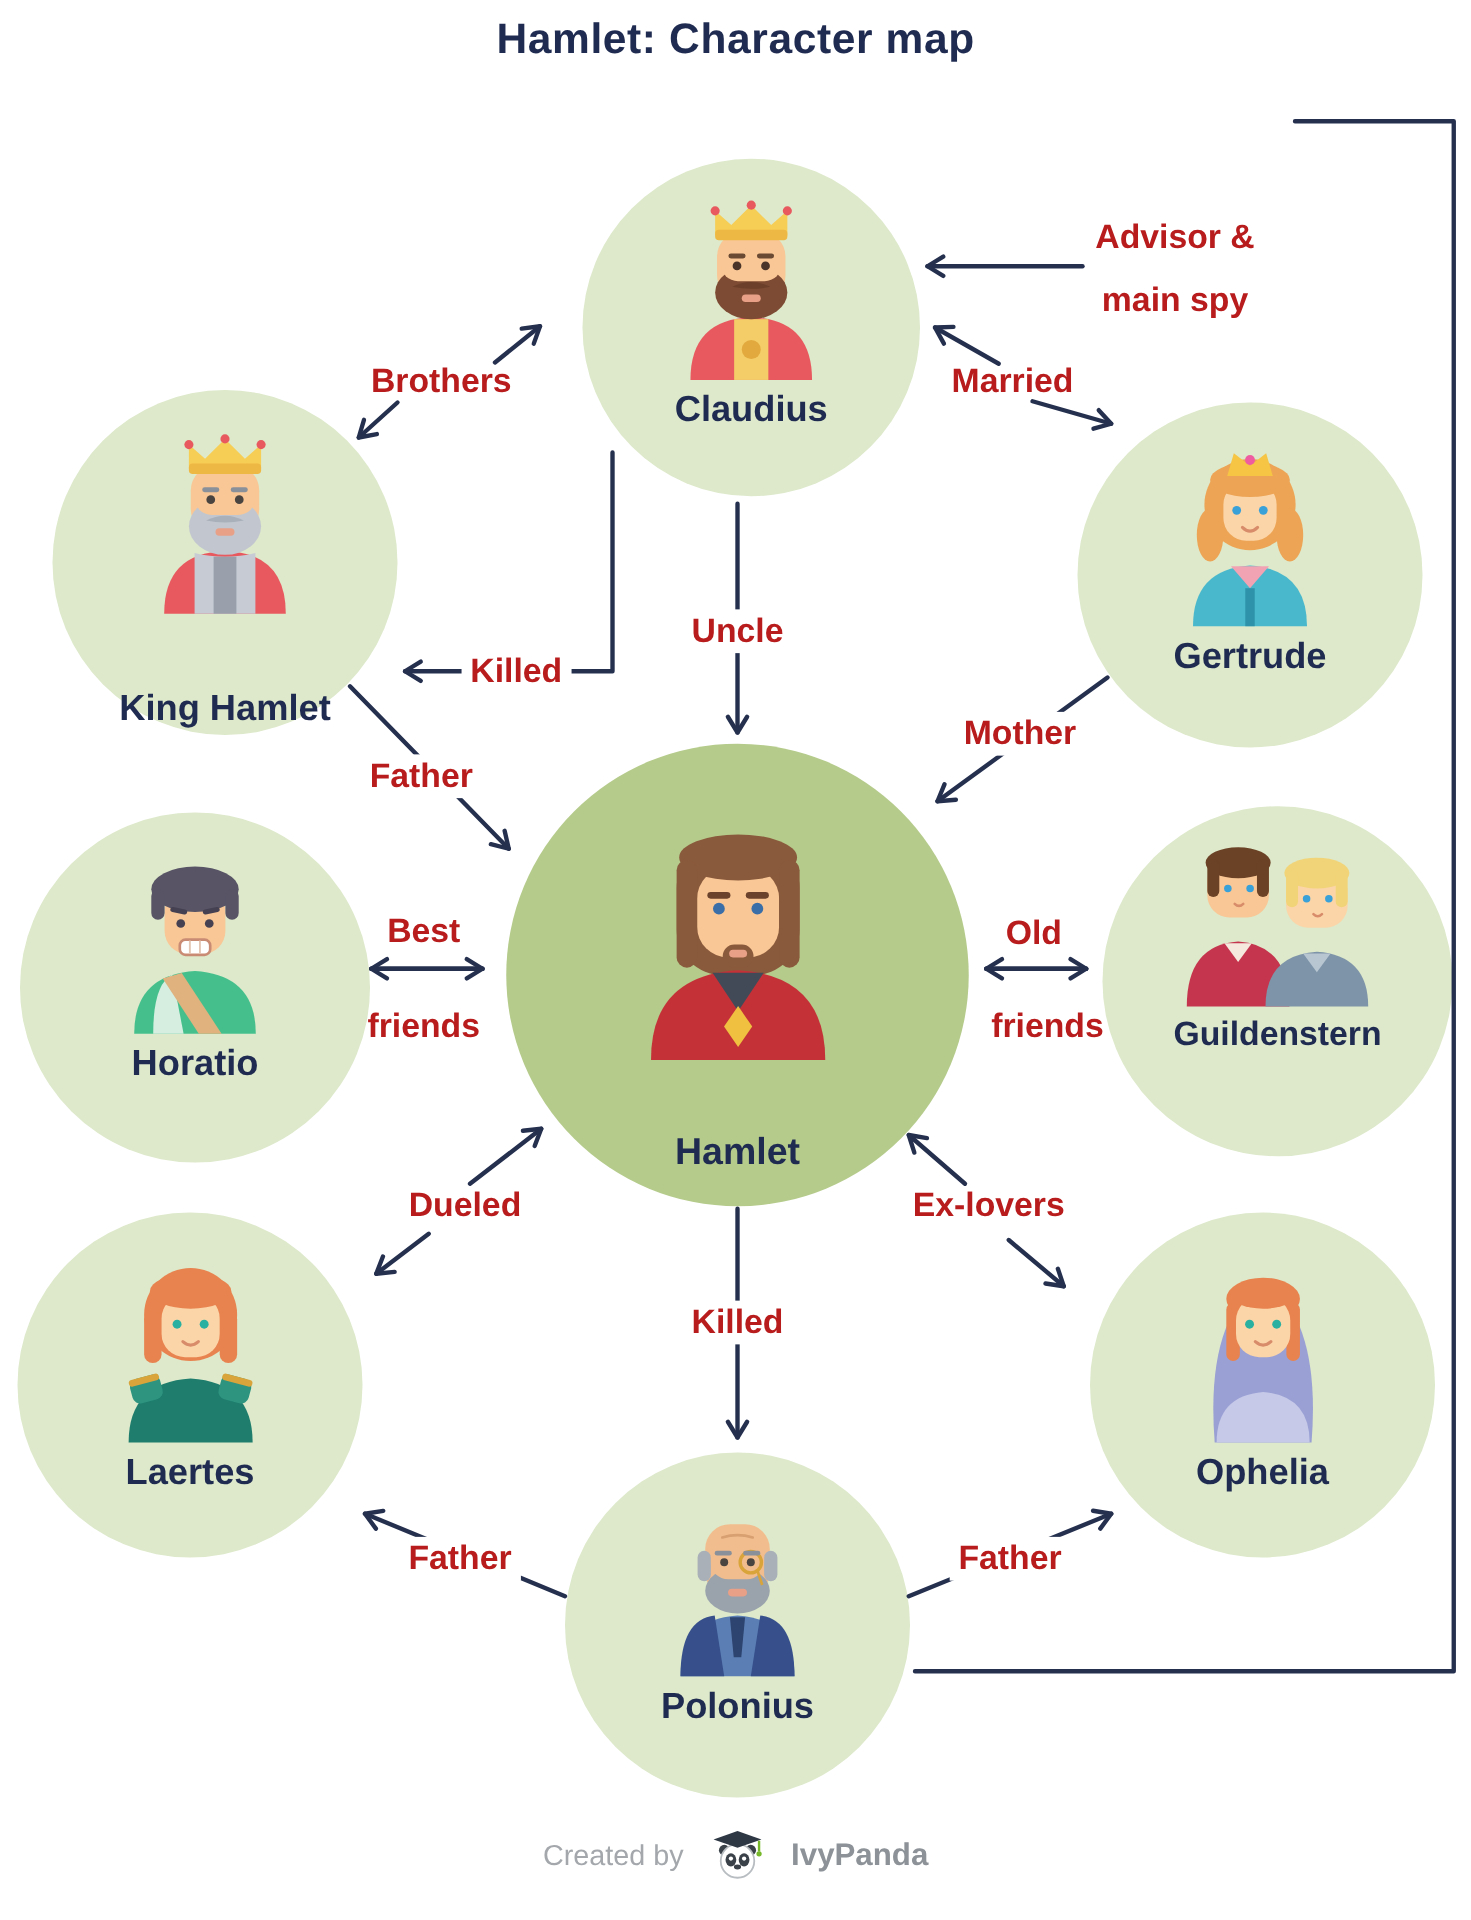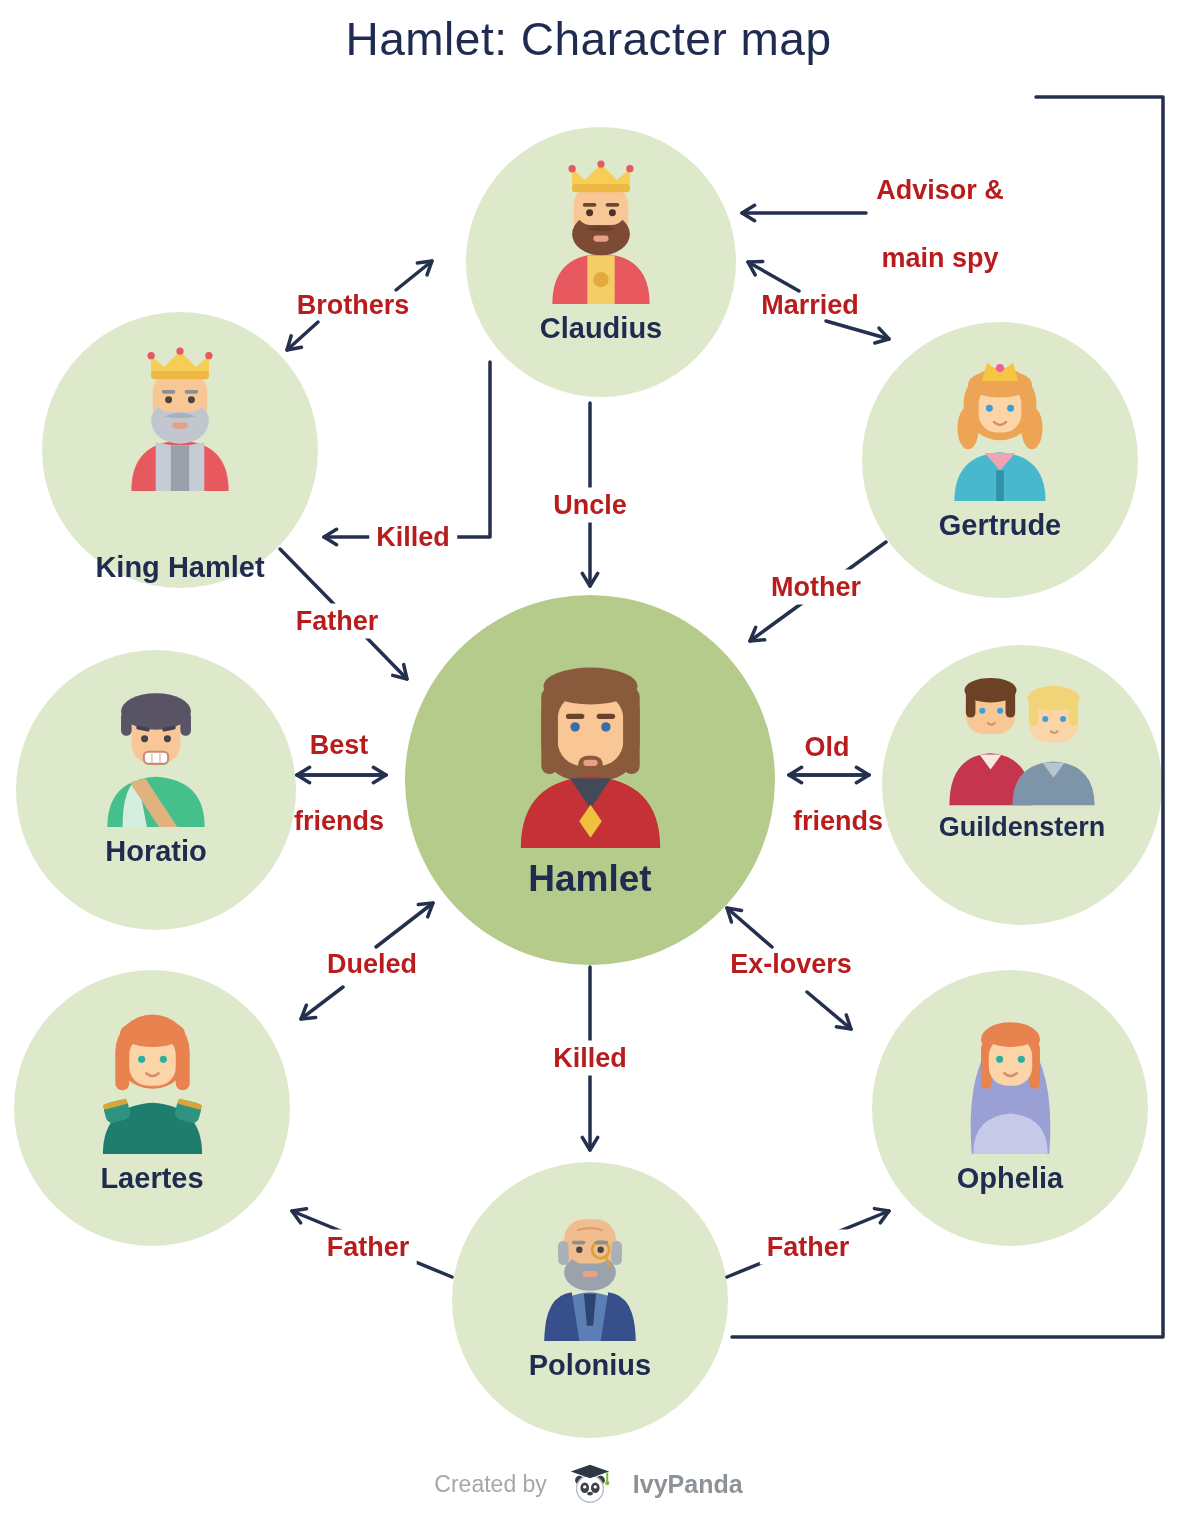--- a/index.html
+++ b/index.html
@@ -2,31 +2,31 @@
 <html><head>
 <meta charset="utf-8">
 <style>
   html,body{margin:0;padding:0;background:#fff;}
   #canvas{
     position:relative;width:1177px;height:1536px;background:#fff;overflow:hidden;
     font-family:"Liberation Sans", sans-serif;color:#1f2b50;
   }
   .page-title{
     position:absolute;top:12px;left:0;width:100%;text-align:center;
-    font-size:46px;font-weight:400;letter-spacing:.5px;color:#1f2b50;
+    font-size:34px;font-weight:700;letter-spacing:.5px;color:#1f2b50;
   }
   .node{
     position:absolute;border-radius:50%;background:#dde9ca;
     display:flex;flex-direction:column;align-items:center;box-sizing:border-box;
   }
   .node.hamlet{background:#b5cb8b;}
   .node-label{
     font-size:29px;font-weight:700;color:#1f2b50;text-align:center;line-height:1.45;white-space:nowrap;
   }
-  .node.hamlet .node-label{font-size:37px;}
+  .node.hamlet .node-label{font-size:30px;margin-top:48px;}
   .node-label.two-line{font-size:27px;}
   .rel-label{
     position:absolute;transform:translate(-50%,-50%);
     font-size:27px;font-weight:600;color:#b91c1c;background:#fff;
     padding:2px 7px;white-space:nowrap;z-index:3;
   }
   .rel-label.no-bg{background:transparent;}
   #arrows{position:absolute;left:0;top:0;z-index:2;}
   .footer{
     position:absolute;top:1462px;left:0;width:100%;
@@ -261,21 +261,21 @@
       <path d="M20 98 Q20 68 50 66 Q80 68 80 98 Z" fill="#5b7fb5"></path>
       <path d="M20 98 Q20 68 38 66 L43 98 Z" fill="#37508c"></path>
       <path d="M80 98 Q80 68 62 66 L57 98 Z" fill="#37508c"></path>
       <polygon points="46,67 54,67 52,88 48,88" fill="#2e4470"></polygon>
     </svg>
     <div class="node-label">Polonius</div>
   </div>
 
   <div class="rel-label no-bg" style="left:353px;top:305px;">Brothers</div>
   <div class="rel-label no-bg" style="left:940px;top:190px;">Advisor &amp;</div>
-  <div class="rel-label no-bg" style="left:940px;top:240px;margin-top:18px;">main spy</div>
+  <div class="rel-label no-bg" style="left:940px;top:240px;">main spy</div>
   <div class="rel-label no-bg" style="left:810px;top:305px;">Married</div>
   <div class="rel-label" style="left:590px;top:505px;">Uncle</div>
   <div class="rel-label" style="left:413px;top:537px;">Killed</div>
   <div class="rel-label" style="left:337px;top:621px;">Father</div>
   <div class="rel-label" style="left:816px;top:587px;">Mother</div>
   <div class="rel-label no-bg" style="left:339px;top:745px;">Best</div>
   <div class="rel-label no-bg" style="left:339px;top:821px;">friends</div>
   <div class="rel-label no-bg" style="left:827px;top:747px;">Old</div>
   <div class="rel-label no-bg" style="left:838px;top:821px;">friends</div>
   <div class="rel-label no-bg" style="left:372px;top:964px;">Dueled</div>

